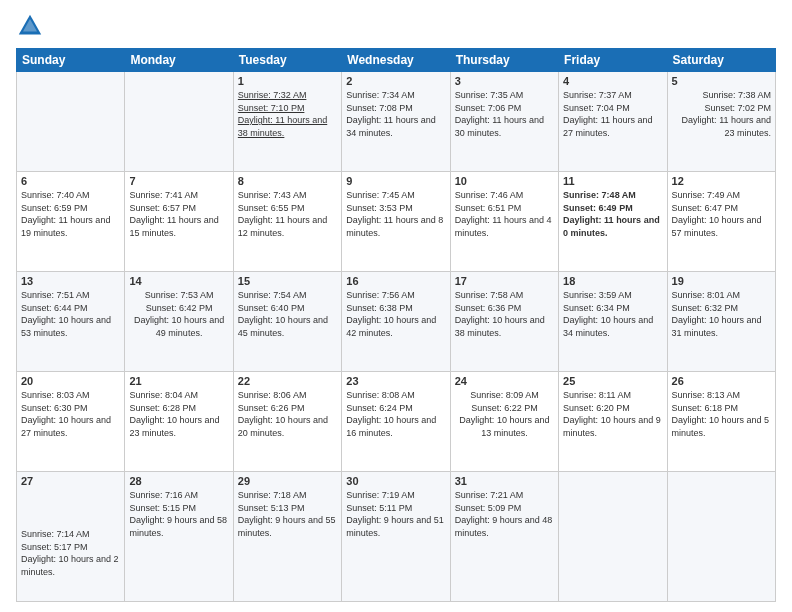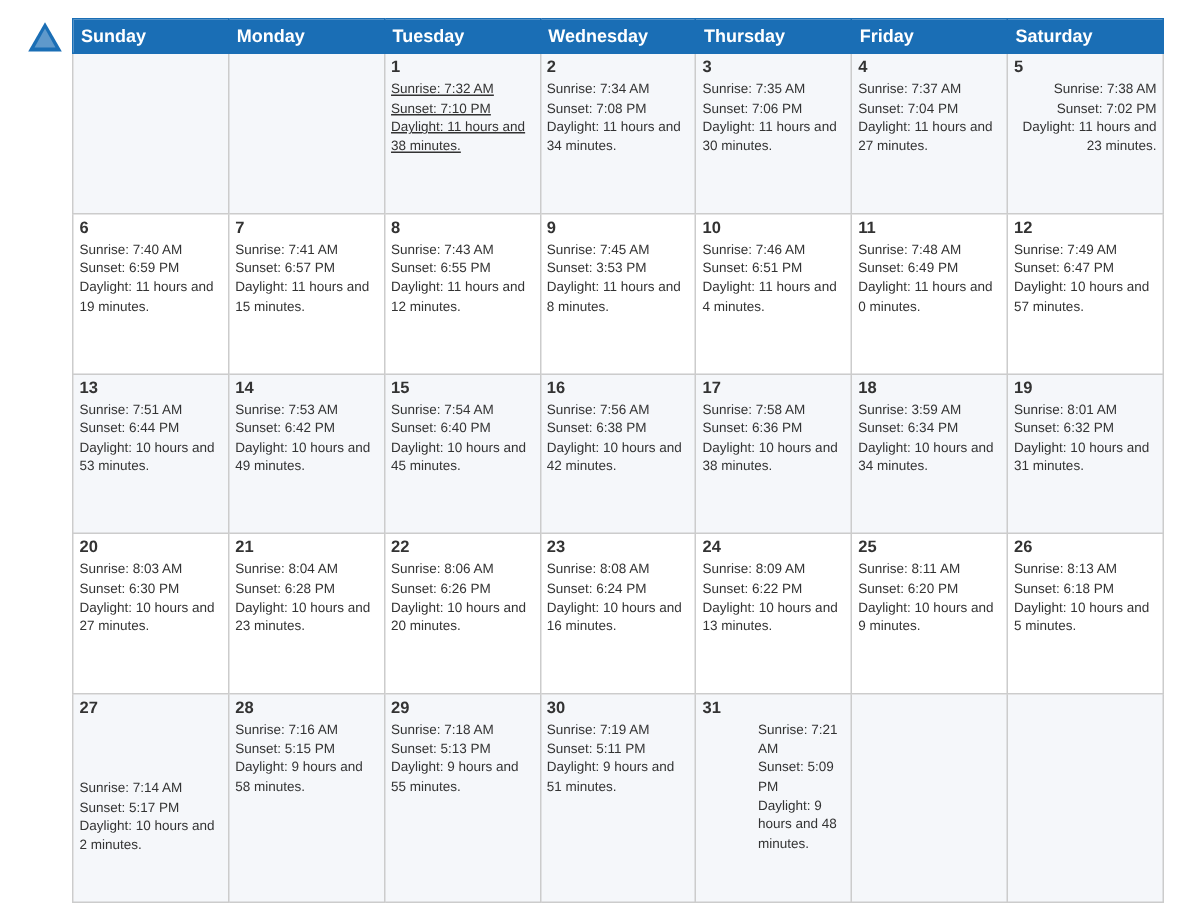--- a/index.html
+++ b/index.html
@@ -8,21 +8,21 @@
       background: #fff;
       width: 792px;
       height: 612px;
       overflow: hidden;
     }
     .page {
       width: 792px;
       height: 612px;
       padding: 12px 16px 10px 16px;
       display: flex;
-      flex-direction: row;
+      flex-direction: column;
     }
     .header {
       display: flex;
       justify-content: space-between;
       align-items: flex-start;
       margin-bottom: 8px;
     }
     .logo {
       display: flex;
       align-items: center;
@@ -192,41 +192,41 @@
 Daylight: 11 hours and 8 minutes.</div>
           </td>
           <td>
             <span class="day-num">10</span>
             <div class="day-info" style="white-space: pre-line;">Sunrise: 7:46 AM
 Sunset: 6:51 PM
 Daylight: 11 hours and 4 minutes.</div>
           </td>
           <td>
             <span class="day-num">11</span>
-            <div class="day-info" style="white-space: pre-line;">Sunrise: 7:48 AM
+            <div class="day-info" style="white-space: pre-line; font-weight: bold;">Sunrise: 7:48 AM
 Sunset: 6:49 PM
 Daylight: 11 hours and 0 minutes.</div>
           </td>
           <td>
             <span class="day-num">12</span>
             <div class="day-info" style="white-space: pre-line;">Sunrise: 7:49 AM
 Sunset: 6:47 PM
 Daylight: 10 hours and 57 minutes.</div>
           </td>
         </tr>
         <tr>
           <td>
             <span class="day-num">13</span>
             <div class="day-info" style="white-space: pre-line;">Sunrise: 7:51 AM
 Sunset: 6:44 PM
 Daylight: 10 hours and 53 minutes.</div>
           </td>
           <td>
             <span class="day-num">14</span>
-            <div class="day-info" style="white-space: pre-line;">Sunrise: 7:53 AM
+            <div class="day-info" style="white-space: pre-line; text-align: center;">Sunrise: 7:53 AM
 Sunset: 6:42 PM
 Daylight: 10 hours and 49 minutes.</div>
           </td>
           <td>
             <span class="day-num">15</span>
             <div class="day-info" style="white-space: pre-line;">Sunrise: 7:54 AM
 Sunset: 6:40 PM
 Daylight: 10 hours and 45 minutes.</div>
           </td>
           <td>
@@ -274,21 +274,21 @@
 Daylight: 10 hours and 20 minutes.</div>
           </td>
           <td>
             <span class="day-num">23</span>
             <div class="day-info" style="white-space: pre-line;">Sunrise: 8:08 AM
 Sunset: 6:24 PM
 Daylight: 10 hours and 16 minutes.</div>
           </td>
           <td>
             <span class="day-num">24</span>
-            <div class="day-info" style="white-space: pre-line;">Sunrise: 8:09 AM
+            <div class="day-info" style="white-space: pre-line; text-align: center;">Sunrise: 8:09 AM
 Sunset: 6:22 PM
 Daylight: 10 hours and 13 minutes.</div>
           </td>
           <td>
             <span class="day-num">25</span>
             <div class="day-info" style="white-space: pre-line;">Sunrise: 8:11 AM
 Sunset: 6:20 PM
 Daylight: 10 hours and 9 minutes.</div>
           </td>
           <td>
@@ -318,21 +318,21 @@
 Daylight: 9 hours and 55 minutes.</div>
           </td>
           <td>
             <span class="day-num">30</span>
             <div class="day-info" style="white-space: pre-line;">Sunrise: 7:19 AM
 Sunset: 5:11 PM
 Daylight: 9 hours and 51 minutes.</div>
           </td>
           <td>
             <span class="day-num">31</span>
-            <div class="day-info" style="white-space: pre-line; margin-left: 37px;">Sunrise: 7:21 AM
+            <div class="day-info" style="white-space: pre-line;">Sunrise: 7:21 AM
 Sunset: 5:09 PM
 Daylight: 9 hours and 48 minutes.</div>
           </td>
           <td class="empty-cell"></td>
           <td class="empty-cell"></td>
         </tr>
       </tbody>
   </table>
 </div>
 

